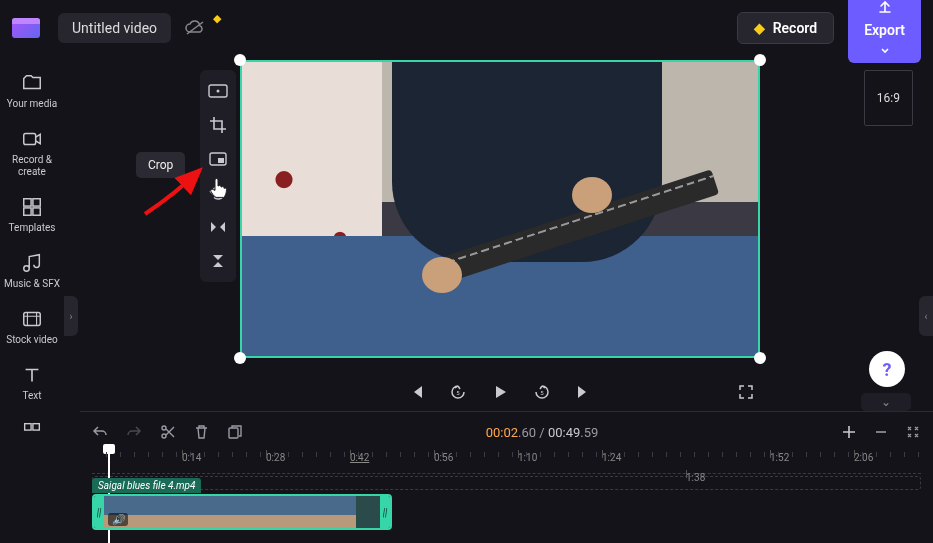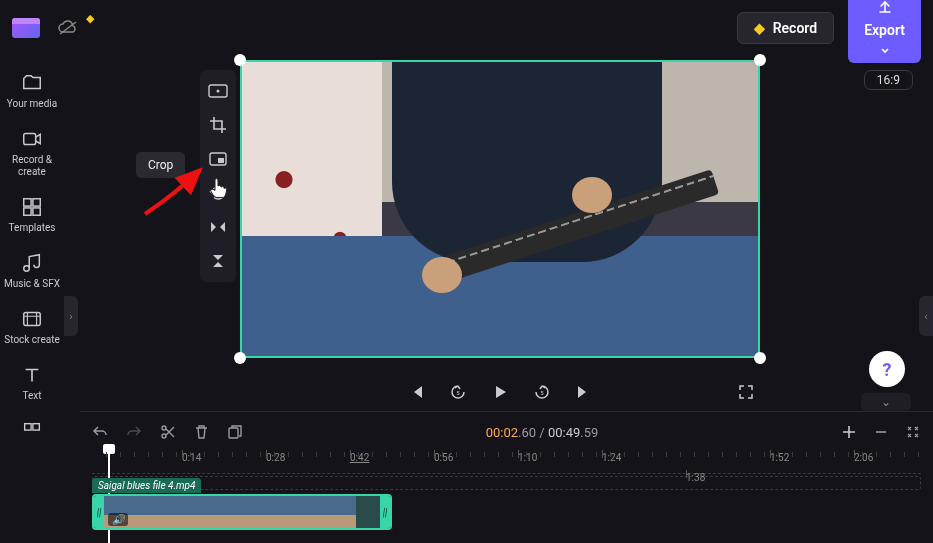--- a/index.html
+++ b/index.html
@@ -27,21 +27,21 @@
   
   .curtain{position:absolute;left:0;top:0;width:140px;height:100%;background:#e8ddd7;}
   .curtain::before{content:'';position:absolute;inset:0;background:radial-gradient(circle at 30% 40%,#8a1f22 0 8px,transparent 9px),radial-gradient(circle at 70% 60%,#8a1f22 0 6px,transparent 7px),radial-gradient(circle at 50% 80%,#8a1f22 0 7px,transparent 8px),radial-gradient(circle at 20% 75%,#8a1f22 0 5px,transparent 6px);}
   .wall{position:absolute;left:140px;right:0;top:0;height:140px;background:#bdb6ad;}
   .jeans{position:absolute;left:0;right:0;bottom:0;height:120px;background:#3f5f8c;}
   .hoodie{position:absolute;left:150px;top:0;width:270px;height:200px;background:#1c2533;border-radius:0 0 80px 80px;}
   .guitar{position:absolute;left:200px;top:150px;width:280px;height:26px;background:#2a2a2a;transform:rotate(-18deg);border-radius:4px;}
   .guitar::after{content:'';position:absolute;left:0;top:6px;right:0;height:2px;background:repeating-linear-gradient(90deg,#999 0 8px,transparent 8px 12px);}
   .hand{position:absolute;width:40px;height:36px;background:#caa07a;border-radius:50%;}
   .hand.l{left:330px;top:115px;} .hand.r{left:180px;top:195px;}
-  .aspect-chip{ position:absolute; right:0; top:14px; border:1px solid #3a3944; border-radius:7px; padding:2px 12px; font-size:12px; color:#ddd;}
+  .aspect-chip{ position:absolute; right:0; top:14px; border:1px solid #3a3944; border-radius:2px; padding:20px 12px; font-size:12px; color:#ddd;}
   .tool-col{ position:absolute; left:120px; top:14px; width:36px; background:#1f1e27; border-radius:6px; display:flex; flex-direction:column; align-items:center; gap:12px; padding:10px 0;}
   .tool-btn{ width:22px;height:22px;color:#c9c9d0;display:flex;align-items:center;justify-content:center;cursor:pointer;}
   .tooltip{position:absolute;left:56px;top:96px;background:#2b2a33;color:#eee;padding:6px 12px;border-radius:5px;font-size:12px;}
   .tooltip::after{content:'';position:absolute;right:-6px;top:50%;transform:translateY(-50%);border:6px solid transparent;border-left-color:#2b2a33;}
   .cursor-hand{position:absolute;left:128px;top:120px;font-size:18px;color:#fff;pointer-events:none;}
   .arrow-annot{position:absolute;left:60px;top:108px;pointer-events:none;}
   .playback{ position:absolute; left:160px; width:520px; top:318px; height:36px; display:flex; align-items:center; justify-content:center; gap:24px; color:#c9c9d0;}
   .play-icn{cursor:pointer;}
   .fullscreen-icn{position:absolute;right:6px;}
   .help-fab{position:absolute;right:28px;bottom:156px;width:36px;height:36px;background:#fff;border-radius:50%;display:flex;align-items:center;justify-content:center;color:#6d5cff;font-weight:700;font-size:18px;}
@@ -65,20 +65,21 @@
   .clip-handle.r{margin-left:auto;}
   .thumb{flex:0 0 36px;height:100%;background:linear-gradient(#4a6a8c 60%,#b89a7a 0);}
   .vol-chip{position:absolute;left:14px;bottom:2px;background:rgba(0,0,0,.55);color:#ddd;border-radius:3px;font-size:10px;padding:1px 4px;}
   svg{display:block;}
 </style>
 </head>
 <body>
 
 <div class="top-bar">
   <div class="logo"></div>
+  <div class="title-chip">Untitled video</div>
   <span class="cloud-off">
     <svg width="20" height="16" viewBox="0 0 20 16">
         <path d="M5 12a4 4 0 010-8 5 5 0 019.6 1.5A3.5 3.5 0 0115 12H5z" fill="none" stroke="#888" stroke-width="1.5"></path>
         <line x1="2" y1="14" x2="18" y2="2" stroke="#888" stroke-width="1.5"></line>
       </svg>
   </span>
   <span class="diamond-small">◆</span>
   <div class="spacer"></div>
   <div class="upgrade-btn">
     <span class="dia">◆</span>
@@ -126,21 +127,21 @@
     <svg class="ico" viewBox="0 0 24 24">
         <path d="M9 18a3 3 0 11-6 0 3 3 0 016 0zM9 18V5l11-2v11a3 3 0 11-6 0" fill="none" stroke="#c9c9d0" stroke-width="1.6"></path>
       </svg>
     <span>Music &amp; SFX</span>
   </div>
   <div class="rail-item">
     <svg class="ico" viewBox="0 0 24 24">
         <rect x="3" y="5" width="18" height="14" rx="2" fill="none" stroke="#c9c9d0" stroke-width="1.6"></rect>
         <path d="M3 9h18M7 5v14M17 5v14" stroke="#c9c9d0" stroke-width="1.2"></path>
       </svg>
-    <span>Stock create</span>
+    <span>Stock video</span>
   </div>
   <div class="rail-item">
     <svg class="ico" viewBox="0 0 24 24">
         <path d="M5 6h14M12 6v13" stroke="#c9c9d0" stroke-width="1.8" fill="none"></path>
       </svg>
     <span>Text</span>
   </div>
   <div class="rail-item">
     <svg class="ico" viewBox="0 0 24 24">
         <rect x="4" y="4" width="7" height="7" fill="none" stroke="#c9c9d0" stroke-width="1.5"></rect>

